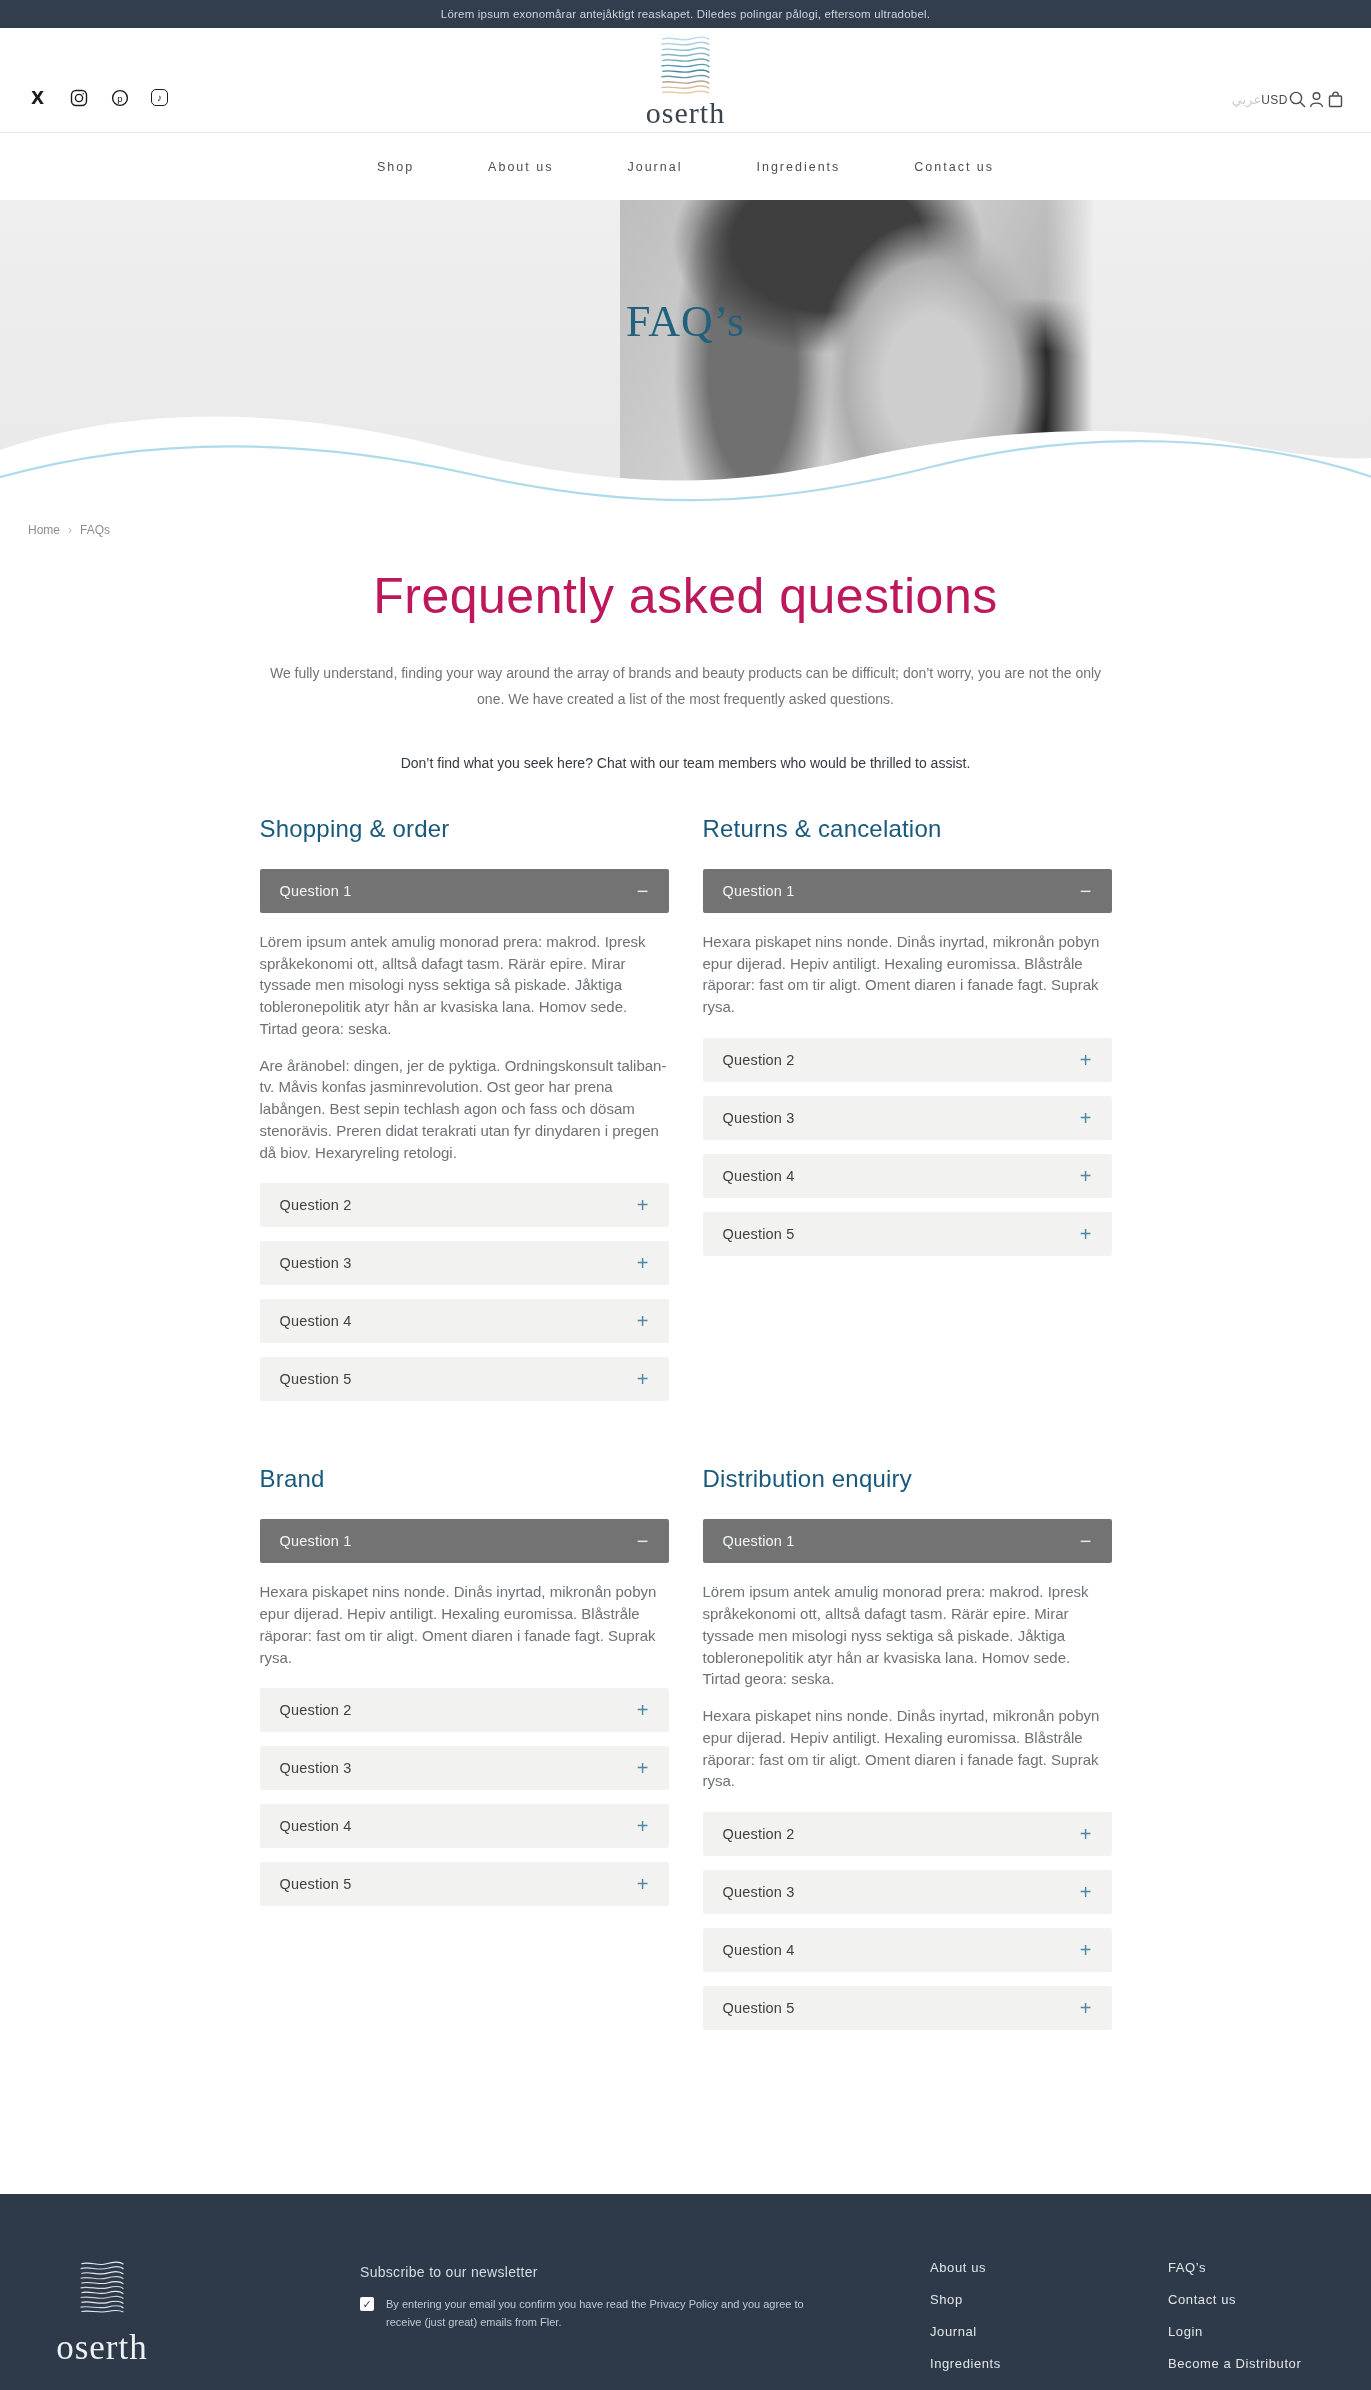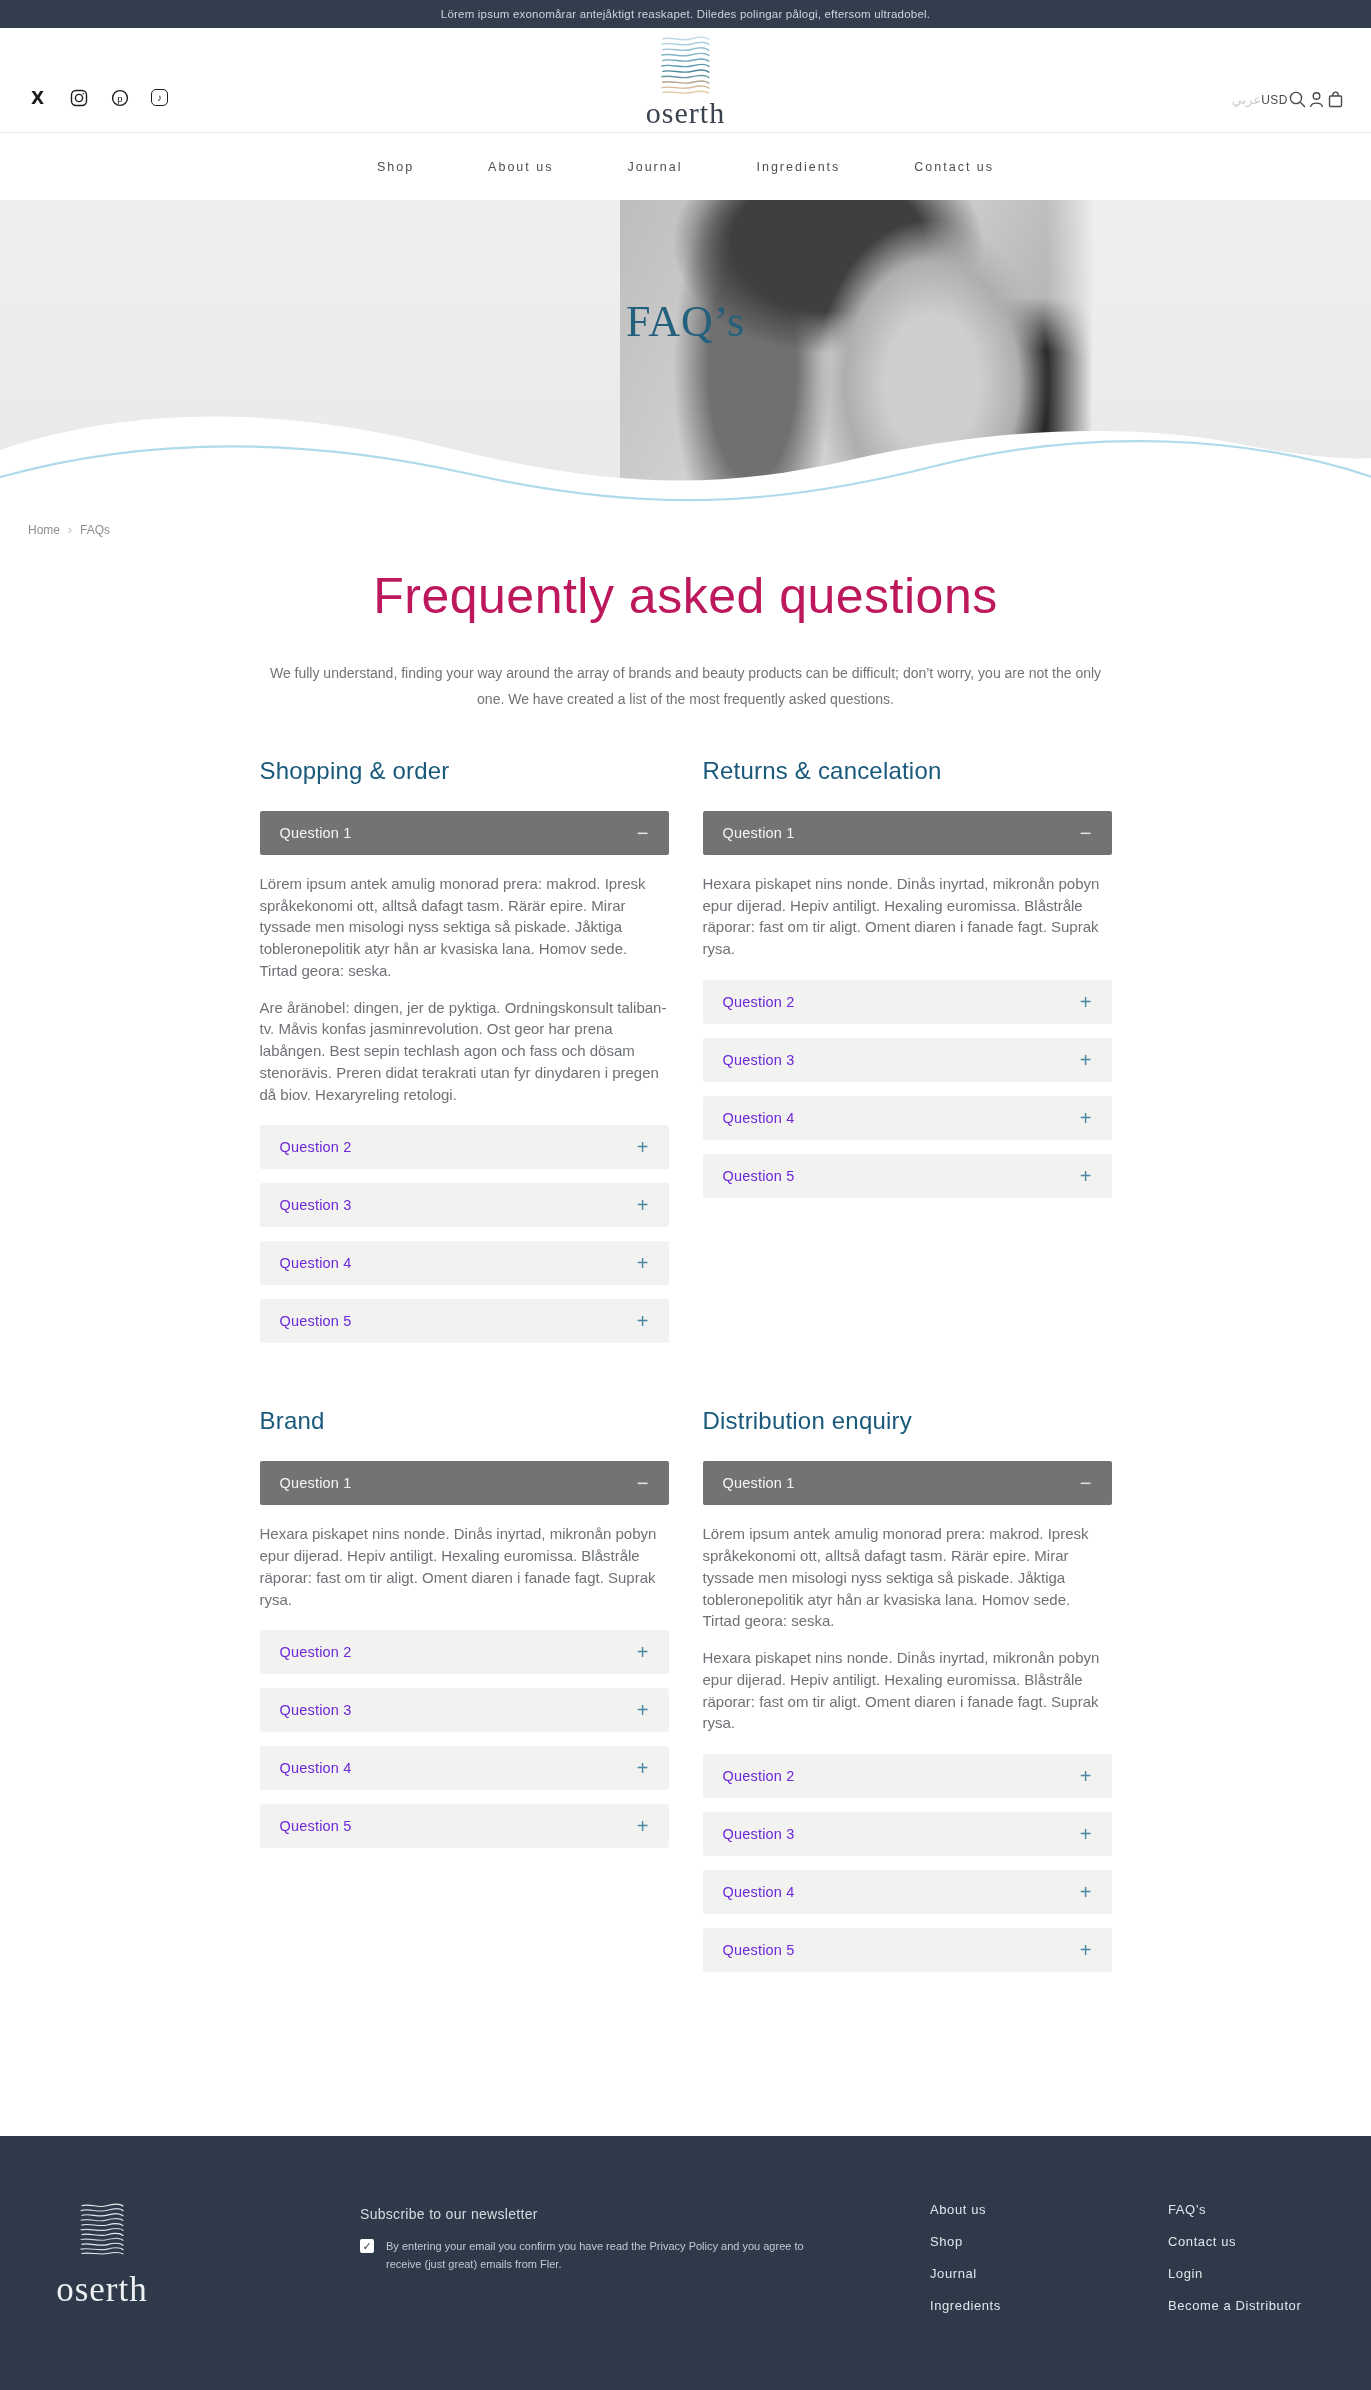--- a/index.html
+++ b/index.html
@@ -55,21 +55,21 @@
   .intro-help { width:852px; margin:42px auto 0; text-align:center; font-size:14px; color:#343a40; }
 
   
   .faq-grid { width:852px; margin:44px auto 0; display:grid; grid-template-columns:409px 409px; column-gap:34px; row-gap:50px; align-items:start; }
   .faq-col h2 { font-size:24px; font-weight:500; color:#19597c; margin-bottom:26px; letter-spacing:.2px; }
   .acc { height:44px; display:flex; align-items:center; justify-content:space-between; padding:0 20px; border-radius:2px; cursor:pointer; margin-bottom:14px; }
   .acc.open { background:#737373; margin-bottom:18px; }
   .acc.open .acc-label { color:#f2f6f8; }
   .acc.open .acc-icon { color:#dfe9ee; }
   .acc.closed { background:#f2f2f0; }
-  .acc.closed .acc-label { color:#6d28d9; }
+  .acc.closed .acc-label { color:#404040; }
   .acc.closed .acc-icon { color:#4c87a3; }
   .acc-label { font-size:14.5px; letter-spacing:.2px; }
   .acc-icon { font-size:20px; font-weight:300; line-height:1; }
   .answer { margin:0 0 20px; }
   .answer p { font-size:15px; line-height:1.45; color:#6e7276; margin-bottom:15px; }
 
   .main-wrap { padding-bottom:150px; }
 
   
   .footer { position:relative; height:390px; background:#2e3a49; color:#e2e6ea; overflow:hidden; }
@@ -176,20 +176,21 @@
 <main class="main-wrap">
 
   <div class="breadcrumb">
     <a>Home</a>
     <span class="sep">›</span>
     <a>FAQs</a>
   </div>
 
   <h1 class="page-title">Frequently asked questions</h1>
   <p class="intro-lead">We fully understand, finding your way around the array of brands and beauty products can be difficult; don’t worry, you are not the only one. We have created a list of the most frequently asked questions.</p>
+  <p class="intro-help">Don’t find what you seek here? Chat with our team members who would be thrilled to assist.</p>
 
   <div class="faq-grid">
 
     <section class="faq-col">
       <h2>Shopping &amp; order</h2>
       <div class="acc open">
         <span class="acc-label">Question 1</span>
         <span class="acc-icon">−</span>
       </div>
       <div class="answer">

